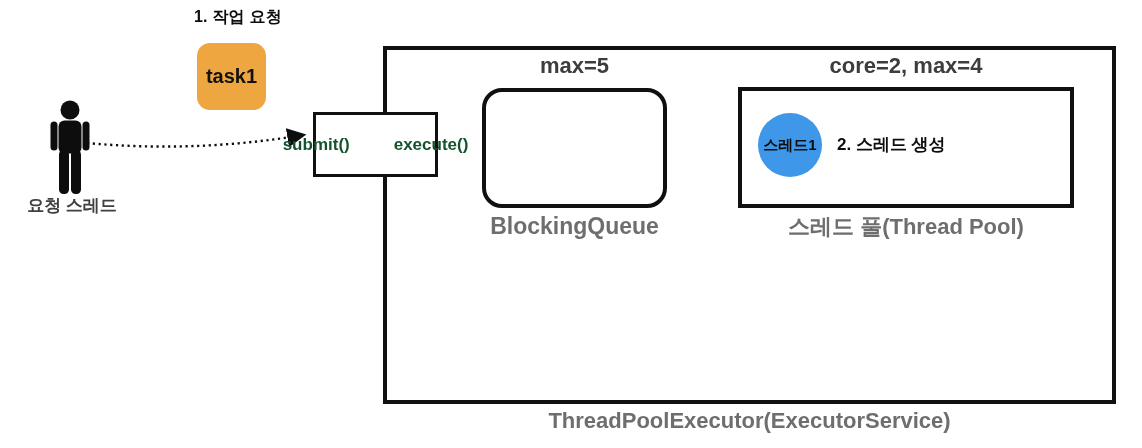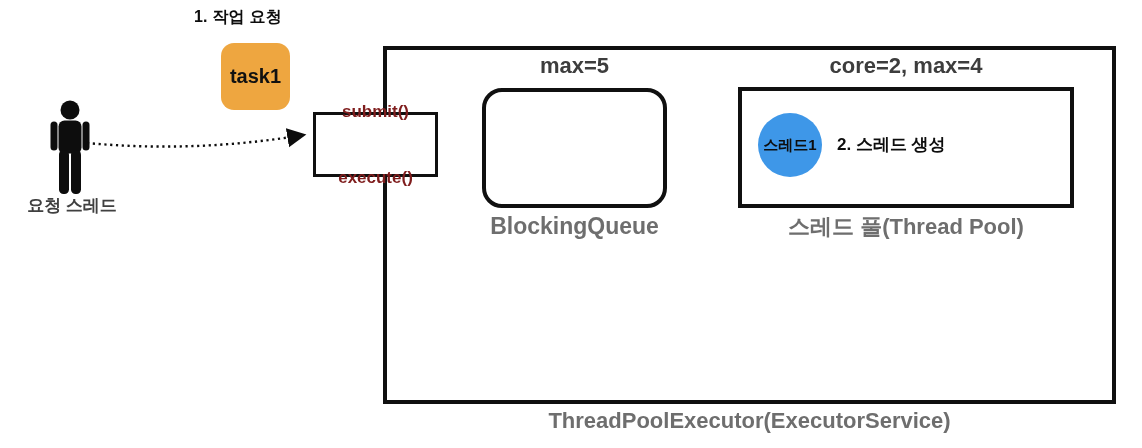--- a/index.html
+++ b/index.html
@@ -19,21 +19,21 @@
     left: 194px; top: 7px;
     font-size: 16px; font-weight: bold; color: #0d0d0d;
     letter-spacing: 0.2px;
   }
 
   
   .task-box {
     left: 197px; top: 43px; width: 69px; height: 67px;
     background: #EEA640; border-radius: 13px;
     display: flex; align-items: center; justify-content: center;
-    font-size: 20px; font-weight: bold; color: #111111; margin-left: 24px;
+    font-size: 20px; font-weight: bold; color: #111111;
   }
 
   
   .person-svg { left: 40px; top: 100px; }
   .requester-label {
     left: 10px; top: 194px; width: 124px;
     text-align: center;
     font-size: 17px; font-weight: bold; color: #404040;
   }
 
@@ -51,23 +51,23 @@
     text-align: center;
     font-size: 22px; font-weight: bold; color: #6e6e6e;
     z-index: 1;
   }
 
   
   .submit-box {
     left: 313px; top: 112px; width: 125px; height: 65px;
     border: 3px solid #101010; box-sizing: border-box;
     background: #ffffff; z-index: 2;
-    display: flex; flex-direction: column;
+    display: flex; flex-direction: row;
     align-items: center; justify-content: center;
-    font-size: 17px; font-weight: bold; color: #7f1d1d;
+    font-size: 17px; font-weight: bold; color: #14532d;
     line-height: 1.25;
     gap: 44px;
   }
 
   
   .queue-cap-label {
     left: 482px; top: 53px; width: 185px;
     text-align: center;
     font-size: 22px; font-weight: bold; color: #3d3d3d;
     z-index: 2;

